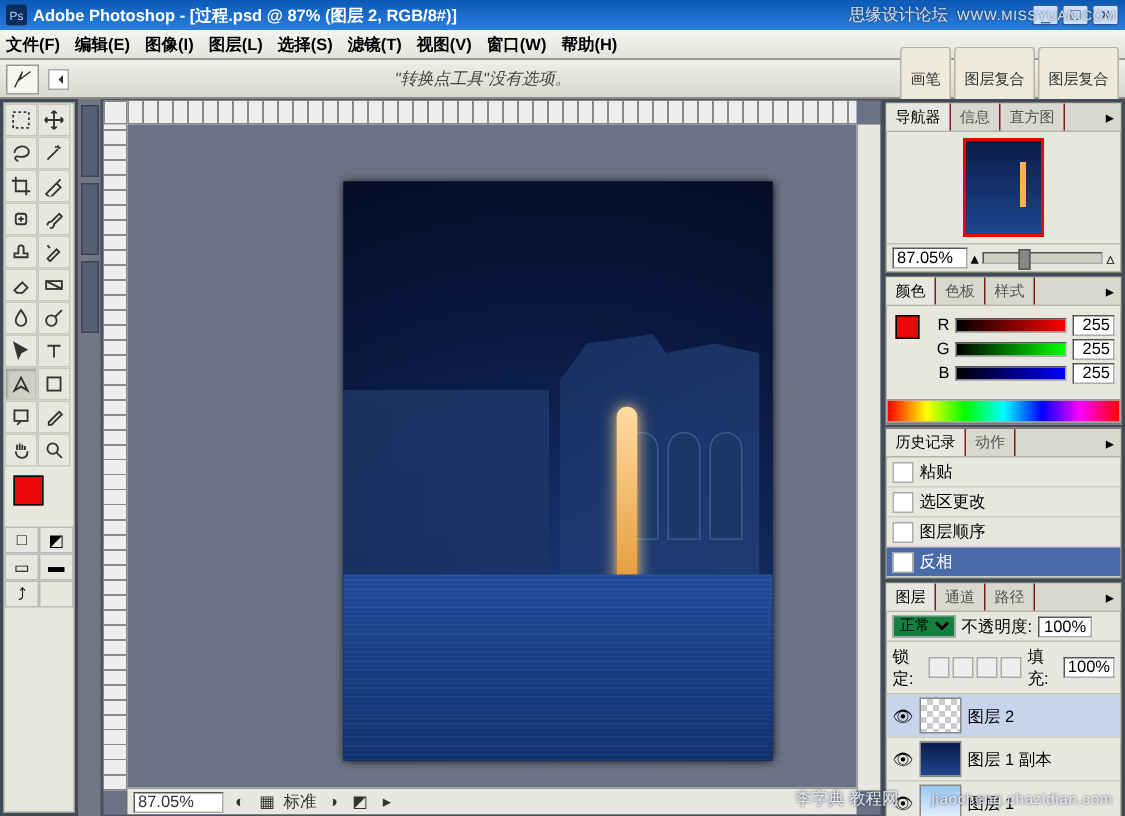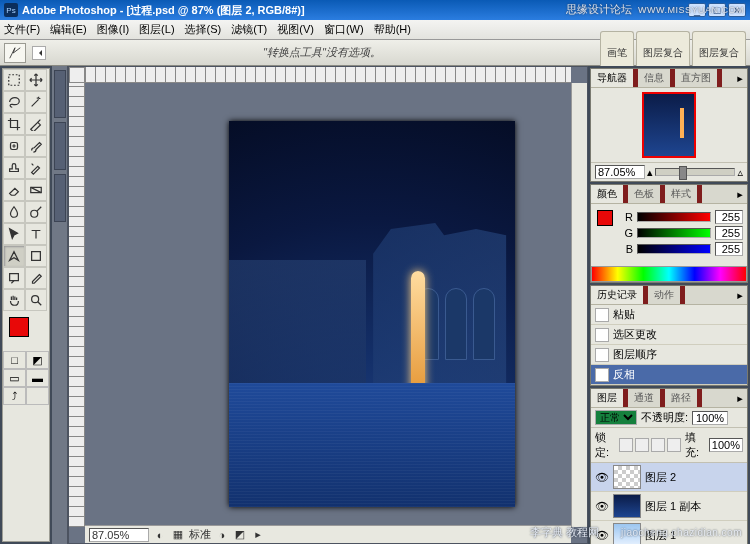--- a/index.html
+++ b/index.html
@@ -2,21 +2,21 @@
 <html><head>
 <meta charset="utf-8">
 <style>
 * { margin: 0; padding: 0; box-sizing: border-box; font-family: "Microsoft YaHei", Tahoma, sans-serif; font-size: 11px; user-select: none; }
 html, body { width: 750px; height: 544px; overflow: hidden; background: #404a58; }
 .titlebar { height: 20px; background: linear-gradient(#0a5ab5,#2b7de0); color: #fff; display: flex; align-items: center; padding: 0 4px; }
 .titlebar .ps-icon { width: 14px; height: 14px; background: #0b2e5c; border-radius: 2px; margin-right: 4px; display:flex;align-items:center;justify-content:center;font-size:8px;color:#a6d0ff;}
 .titlebar .title { flex: 1; font-weight: bold; }
 .titlebar .winbtn { width: 18px; height: 14px; margin-left: 2px; background: #cfe3ff; border: 1px solid #2a5c9a; border-radius: 2px; display:flex;align-items:center;justify-content:center;color:#1a3d6e;}
 .menubar { height: 20px; background: linear-gradient(#f4f4f2,#e3e3de); border-bottom: 1px solid #999; display: flex; align-items: center; padding: 0 4px; color: #000; }
-.menubar span { margin-right: 10px; }
+.menubar span { margin-right: 10px; font-weight: bold; }
 .optbar { height: 26px; background: linear-gradient(#efefe9,#d8d8d0); border-bottom: 1px solid #8a8a82; display: flex; align-items: center; padding: 0 4px; color:#333; }
 .optbar .tool-slot { width:22px;height:20px;border:1px solid #9a9a92;background:#f7f7f1;margin-right:4px;display:flex;align-items:center;justify-content:center;}
 .optbar .tool-slot svg{width:14px;height:14px;}
 .optbar .msg { flex:1; text-align:center; font-style:italic; color:#444;}
 .optbar .tabs-r { display:flex; gap:2px; margin-left:4px;}
 .optbar .tabs-r .t { padding:14px 6px; background:#eceadb; border:1px solid #b5b3a2; border-bottom:none; border-radius:3px 3px 0 0; font-size:10px;}
 .arrowpad{width:14px;height:14px;border:1px solid #aaa;background:#fff;margin:0 2px;position:relative;}
 .arrowpad::after{content:"";position:absolute;top:3px;left:3px;border:3px solid transparent;border-right-color:#333;}
 .workspace { position:absolute; top:66px; left:0; right:0; bottom:0; display:flex; }
 .toolbox { width:48px; background:#e7e7df; border:1px solid #9e9e95; margin:2px; }
@@ -44,21 +44,21 @@
 .doc .houses{position:absolute;left:0;bottom:30%;width:48%;height:34%;background:linear-gradient(#2a4678,#1c3360);opacity:.55;}
 .doc .pool{position:absolute;left:0;bottom:0;right:0;height:32%;background:linear-gradient(#1f4a9a,#12316e);}
 .doc .pool::after{content:"";position:absolute;inset:0;background:repeating-linear-gradient(0deg,rgba(255,255,255,.04) 0 1px,transparent 1px 3px);}
 .statusbar{position:absolute;left:16px;bottom:0;right:16px;height:18px;background:#e8e8e0;border-top:1px solid #999;display:flex;align-items:center;gap:4px;padding:0 4px;color:#333;}
 .statusbar .z{width:60px;border:1px inset #aaa;padding:0 2px;background:#fff;}
 .statusbar .ic{width:14px;height:14px;display:flex;align-items:center;justify-content:center;}
 .sb-v{position:absolute;top:16px;right:0;bottom:16px;width:16px;background:#e8e8e0;border-left:1px solid #999;}
 .right { width:162px; background:#404a58; display:flex; flex-direction:column; gap:2px; padding:2px;}
 .panel { background:#e7e7df; border:1px solid #7a7a70; display:flex; flex-direction:column;}
 .panel .tabs { display:flex; background:#d8d8ce; border-bottom:1px solid #b5b3a2; }
-.panel .tabs .tab { padding:2px 6px; font-size:10px; color:#555; border-right:5px solid #7f1d1d;}
+.panel .tabs .tab { padding:2px 6px; font-size:10px; color:#555; border-right:1px solid #7f1d1d;}
 .panel .tabs .tab.active { background:#e7e7df; color:#000;}
 .panel .tabs .menu { margin-left:auto; width:14px; display:flex;align-items:center;justify-content:center;}
 .panel .body { padding:4px; }
 .nav .thumb-wrap{display:flex;justify-content:center;padding:4px;}
 .nav .thumb{width:54px;height:66px;border:2px solid #e00;background:linear-gradient(#0b1c48,#1e4590);position:relative;}
 .nav .thumb::after{content:"";position:absolute;right:10px;top:14px;width:4px;height:30px;background:#ffb055;}
 .nav .ctrl{display:flex;align-items:center;gap:2px;padding:2px 4px;border-top:1px solid #c2c0b2;}
 .nav .ctrl .pct{width:50px;border:1px inset #aaa;background:#fff;padding:0 2px;}
 .nav .ctrl .bar{flex:1;height:8px;background:#cfcfc3;border:1px inset #aaa;position:relative;}
 .nav .ctrl .bar::after{content:"";position:absolute;left:30%;top:-3px;width:6px;height:12px;background:#888;border:1px solid #555;}

